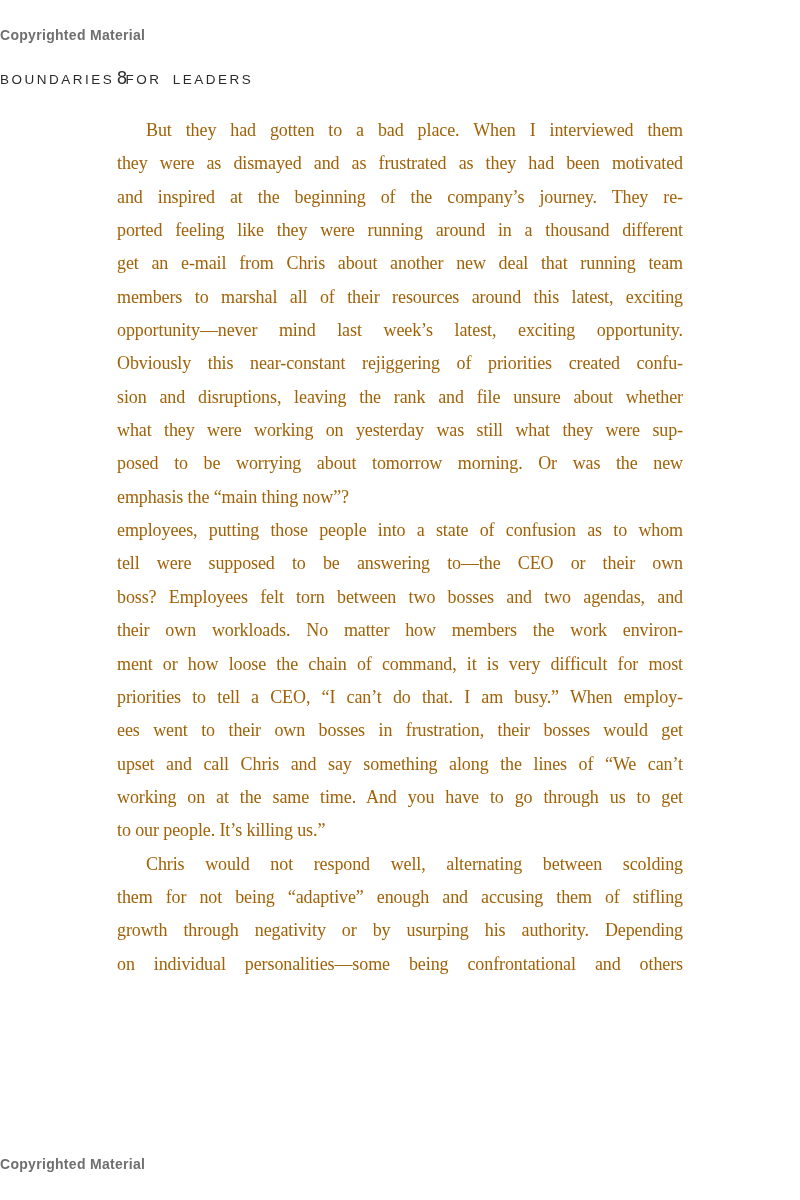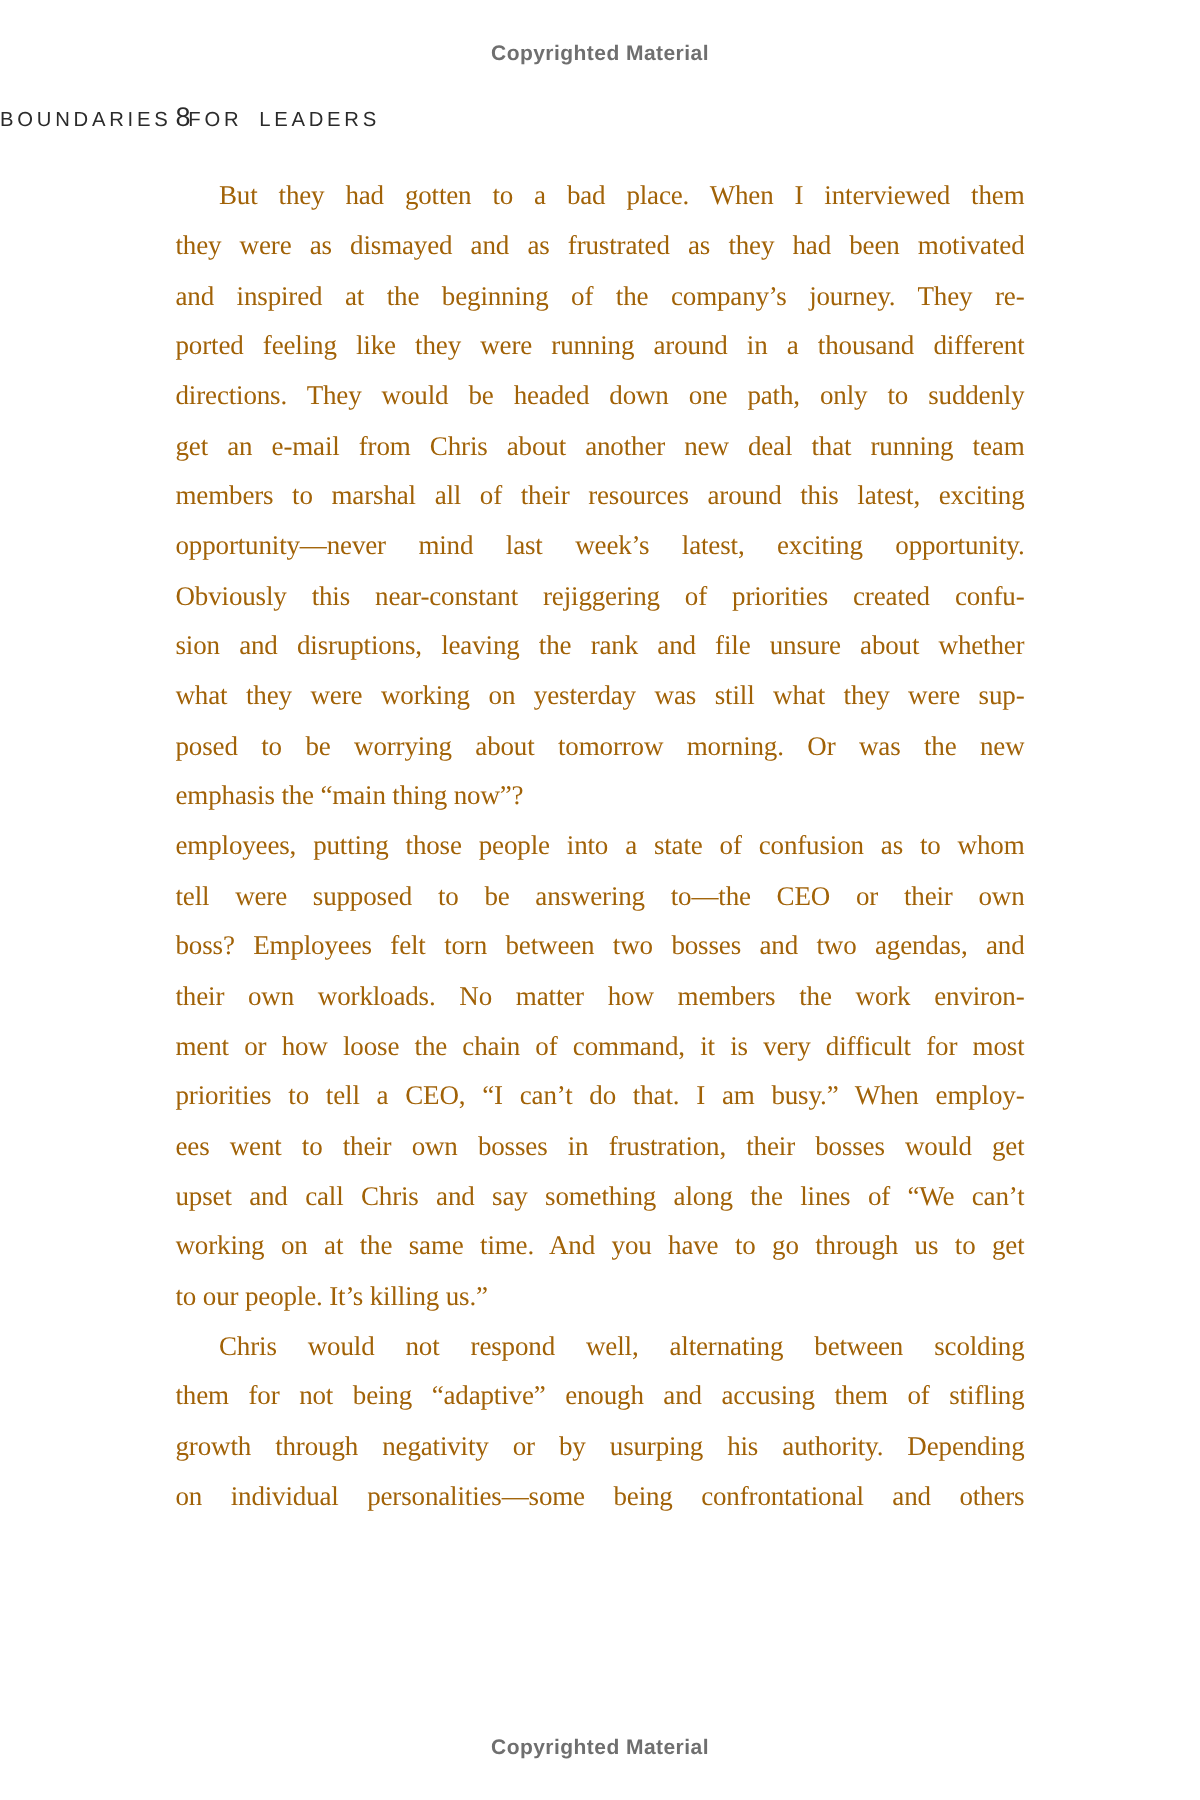--- a/index.html
+++ b/index.html
@@ -7,21 +7,20 @@
     position: relative;
     width: 800px;
     height: 1200px;
     background: #ffffff;
     overflow: hidden;
     font-family: "Liberation Serif", "DejaVu Serif", serif;
   }
   .copyright-note {
     position: absolute;
     left: 0; right: 0;
-    text-align: center;
     font-family: "Liberation Sans", "DejaVu Sans", sans-serif;
     font-weight: bold;
     font-size: 14px;
     letter-spacing: 0.3px;
     color: #6f6f6f;
   }
   .copyright-top { top: 27px; }
   .copyright-bottom { top: 1156px; }
   .page-number {
     position: absolute;
@@ -76,21 +75,20 @@
   <div class="page-number">8</div>
 
   <div class="running-header">BOUNDARIES FOR LEADERS</div>
 
   <div class="body-text" id="body-text">
       <div class="para">
         <div class="line first">But they had gotten to a bad place. When I interviewed them</div>
         <div class="line">they were as dismayed and as frustrated as they had been motivated</div>
         <div class="line">and inspired at the beginning of the company’s journey. They re-</div>
         <div class="line">ported feeling like they were running around in a thousand different</div>
-        <div class="line">directions. They would be headed down one path, only to suddenly</div>
         <div class="line">get an e-mail from Chris about another new deal that running team</div>
         <div class="line">members to marshal all of their resources around this latest, exciting</div>
         <div class="line">opportunity—never mind last week’s latest, exciting opportunity.</div>
         <div class="line">Obviously this near-constant rejiggering of priorities created confu-</div>
         <div class="line">sion and disruptions, leaving the rank and file unsure about whether</div>
         <div class="line">what they were working on yesterday was still what they were sup-</div>
         <div class="line">posed to be worrying about tomorrow morning. Or was the new</div>
         <div class="line endpara">emphasis the “main thing now”?</div>
       </div>
       <div class="para">

